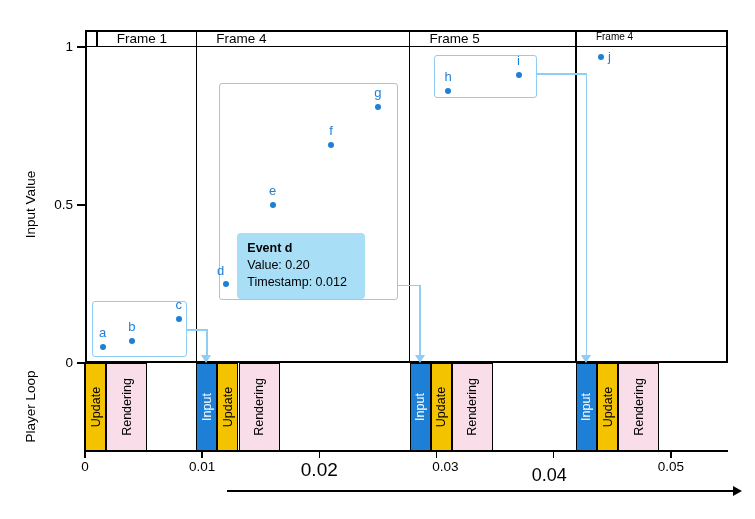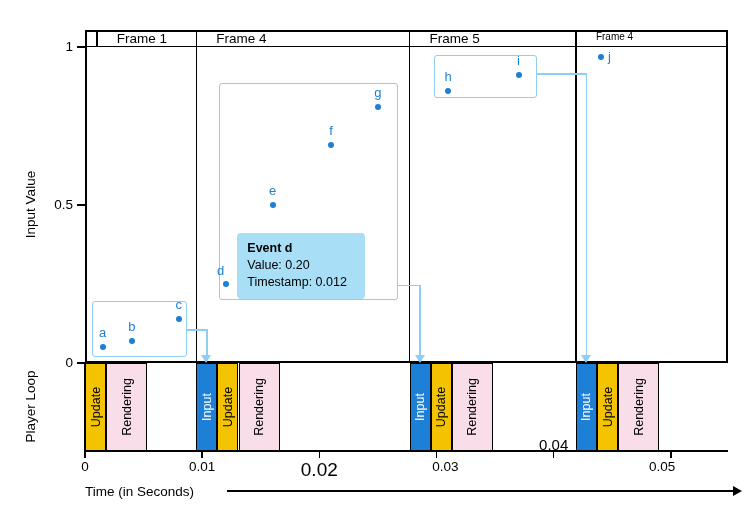--- a/index.html
+++ b/index.html
@@ -22,21 +22,20 @@
   <div class="rot-label" style="left:-70px;top:197px;width:200px;">Input Value</div>
 
   <div class="rot-label" style="left:-30px;top:399px;width:120px;">Player Loop</div>
 
   <div class="tooltip" style="left: 237.3px; top: 233.4px; background: rgb(169, 222, 247);">
     <b>Event d</b>
     <span>Value: 0.20</span><br>
     <span>Timestamp: 0.012</span>
   </div>
 
-  <div class="time-label">Time (in Seconds)</div>
 
   <div style="position:absolute;left:227px;top:490px;width:506px;height:2px;background:#000;"></div>
   <div style="position:absolute;left:733px;top:485.5px;width:0;height:0;border-top:5.5px solid transparent;border-bottom:5.5px solid transparent;border-left:9px solid #000;"></div>
 
 <div style="position: absolute; left: 85px; top: 45.5px; width: 643px; height: 1.5px; background: rgb(0, 0, 0);"></div>
     <div style="position: absolute; left: 84px; top: 363px; width: 2px; height: 88px; background: rgb(0, 0, 0);"></div>
     <div style="position: absolute; left: 85px; top: 449.5px; width: 643px; height: 2px; background: rgb(0, 0, 0);"></div>
     <div style="position: absolute; left: 96px; top: 30px; width: 1.5px; height: 16px; background: rgb(0, 0, 0);"></div>
     <div style="position: absolute; left: 116.7px; top: 31px; font-size: 13.5px;">Frame 1</div>
     <div style="position: absolute; left: 195.6px; top: 30px; width: 1.5px; height: 333px; background: rgb(0, 0, 0);"></div>
@@ -53,23 +52,23 @@
     <div style="position: absolute; left: 44px; top: 355px; width: 29px; text-align: right; font-size: 13.5px;">0</div>
     <div style="position: absolute; left: 84.3px; top: 451px; width: 1.5px; height: 7px; background: rgb(0, 0, 0);"></div>
     <div style="position: absolute; left: 63px; top: 459px; width: 44px; text-align: center; font-size: 13.5px;">0</div>
     <div style="position: absolute; left: 201.4px; top: 451px; width: 1.5px; height: 7px; background: rgb(0, 0, 0);"></div>
     <div style="position: absolute; left: 180.2px; top: 459px; width: 44px; text-align: center; font-size: 13.5px;">0.01</div>
     <div style="position: absolute; left: 318.6px; top: 451px; width: 1.5px; height: 7px; background: rgb(0, 0, 0);"></div>
     <div style="position: absolute; left: 297.3px; top: 459px; width: 44px; text-align: center; font-size: 19px;">0.02</div>
     <div style="position: absolute; left: 435.8px; top: 451px; width: 1.5px; height: 7px; background: rgb(0, 0, 0);"></div>
     <div style="position: absolute; left: 414.5px; top: 459px; width: 44px; text-align: right; font-size: 13.5px;">0.03</div>
     <div style="position: absolute; left: 552.9px; top: 451px; width: 1.5px; height: 7px; background: rgb(0, 0, 0);"></div>
-    <div style="position: absolute; left: 531.7px; top: 436px; width: 44px; text-align: center; font-size: 15px;">0.04</div>
+    <div style="position: absolute; left: 531.7px; top: 465px; width: 44px; text-align: left; font-size: 18px;">0.04</div>
     <div style="position: absolute; left: 670.1px; top: 451px; width: 1.5px; height: 7px; background: rgb(0, 0, 0);"></div>
-    <div style="position: absolute; left: 648.9px; top: 459px; width: 44px; font-size: 13.5px;">0.05</div>
+    <div style="position: absolute; left: 648.9px; top: 459px; width: 44px; text-align: center; font-size: 13.5px;">0.05</div>
     <div style="position: absolute; left: 92px; top: 301.4px; width: 94.9px; height: 55.3px; border: 1.5px solid rgb(143, 205, 242); border-radius: 3px;"></div>
     <div style="position: absolute; left: 186.9px; top: 329.1px; width: 20.7px; height: 1.5px; background: rgb(143, 205, 242);"></div>
     <div style="position: absolute; left: 206.1px; top: 329.8px; width: 1.5px; height: 26.2px; background: rgb(143, 205, 242);"></div>
     <div style="position: absolute; left: 201.4px; top: 355px; width: 0px; height: 0px; border-left: 5.5px solid transparent; border-right: 5.5px solid transparent; border-top: 8px solid rgb(143, 205, 242);"></div>
     <div style="position: absolute; left: 218.6px; top: 83.3px; width: 179.3px; height: 216.5px; border: 1.5px solid rgb(143, 205, 242); border-radius: 3px;"></div>
     <div style="position: absolute; left: 397.8px; top: 284.8px; width: 23px; height: 1.5px; background: rgb(143, 205, 242);"></div>
     <div style="position: absolute; left: 419.4px; top: 285.6px; width: 1.5px; height: 70.4px; background: rgb(143, 205, 242);"></div>
     <div style="position: absolute; left: 414.6px; top: 355px; width: 0px; height: 0px; border-left: 5.5px solid transparent; border-right: 5.5px solid transparent; border-top: 8px solid rgb(143, 205, 242);"></div>
     <div style="position: absolute; left: 434.2px; top: 54.9px; width: 103.1px; height: 42.7px; border: 1.5px solid rgb(143, 205, 242); border-radius: 3px;"></div>
     <div style="position: absolute; left: 537.3px; top: 73.1px; width: 50px; height: 1.5px; background: rgb(143, 205, 242);"></div>

